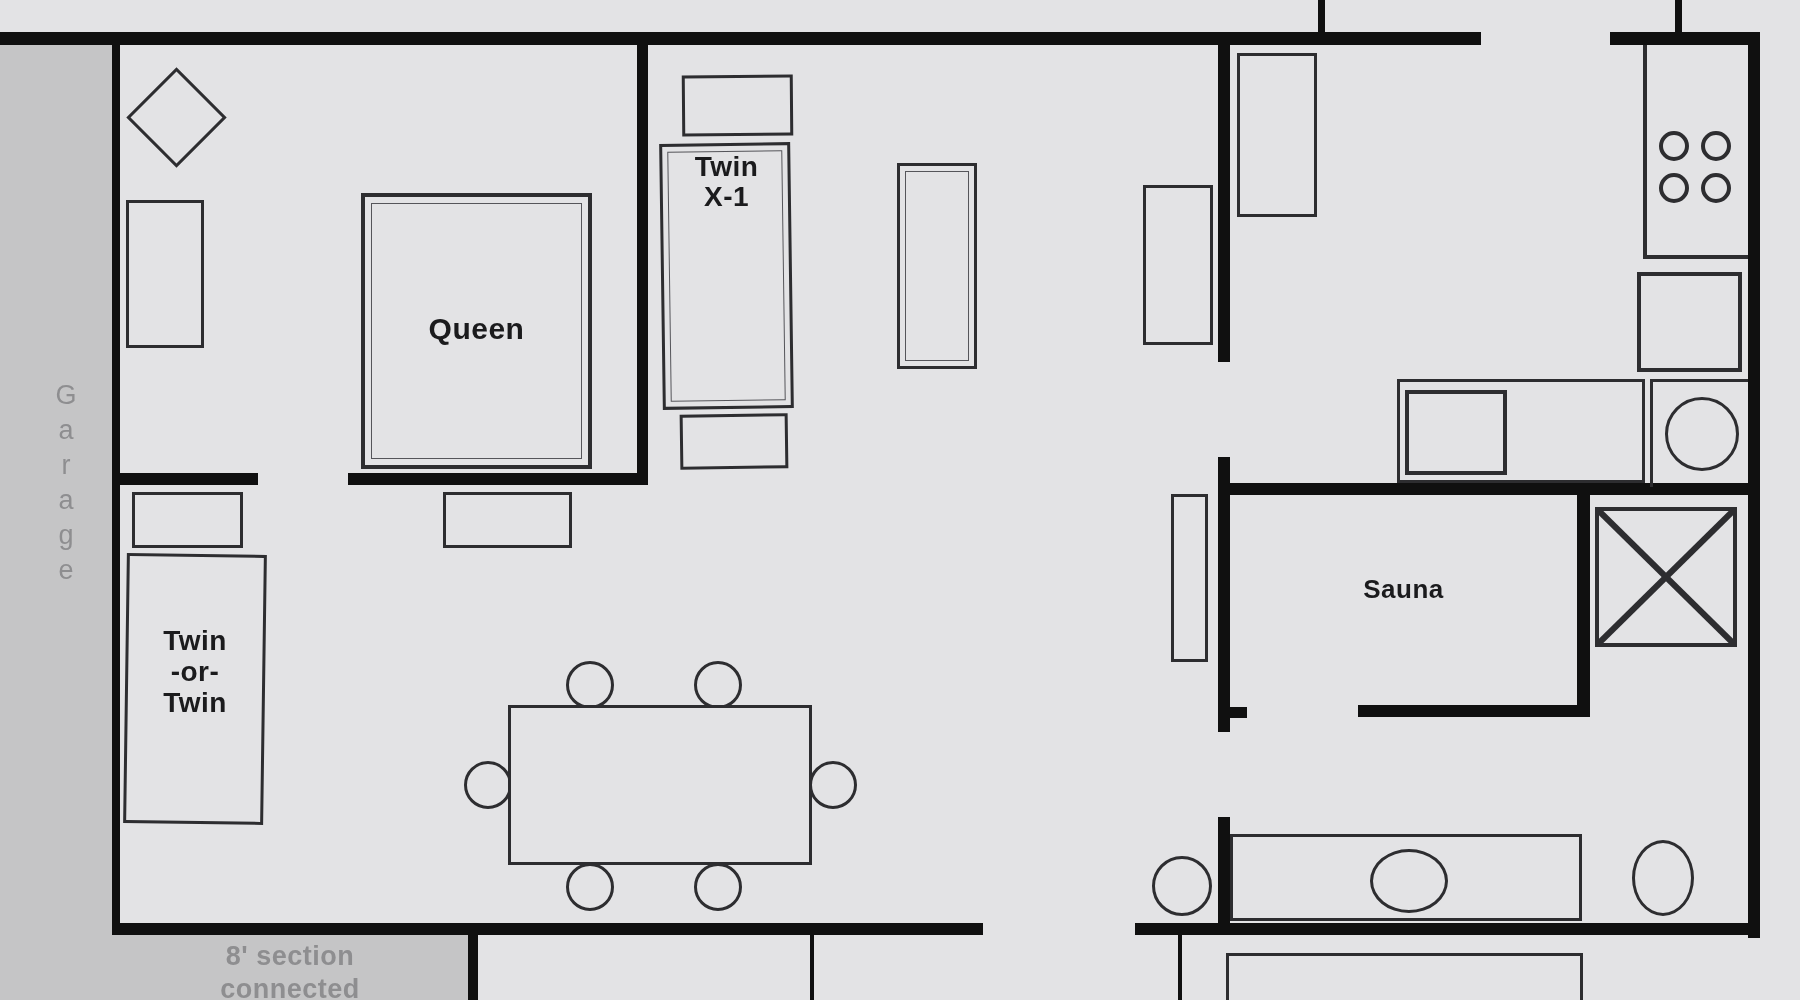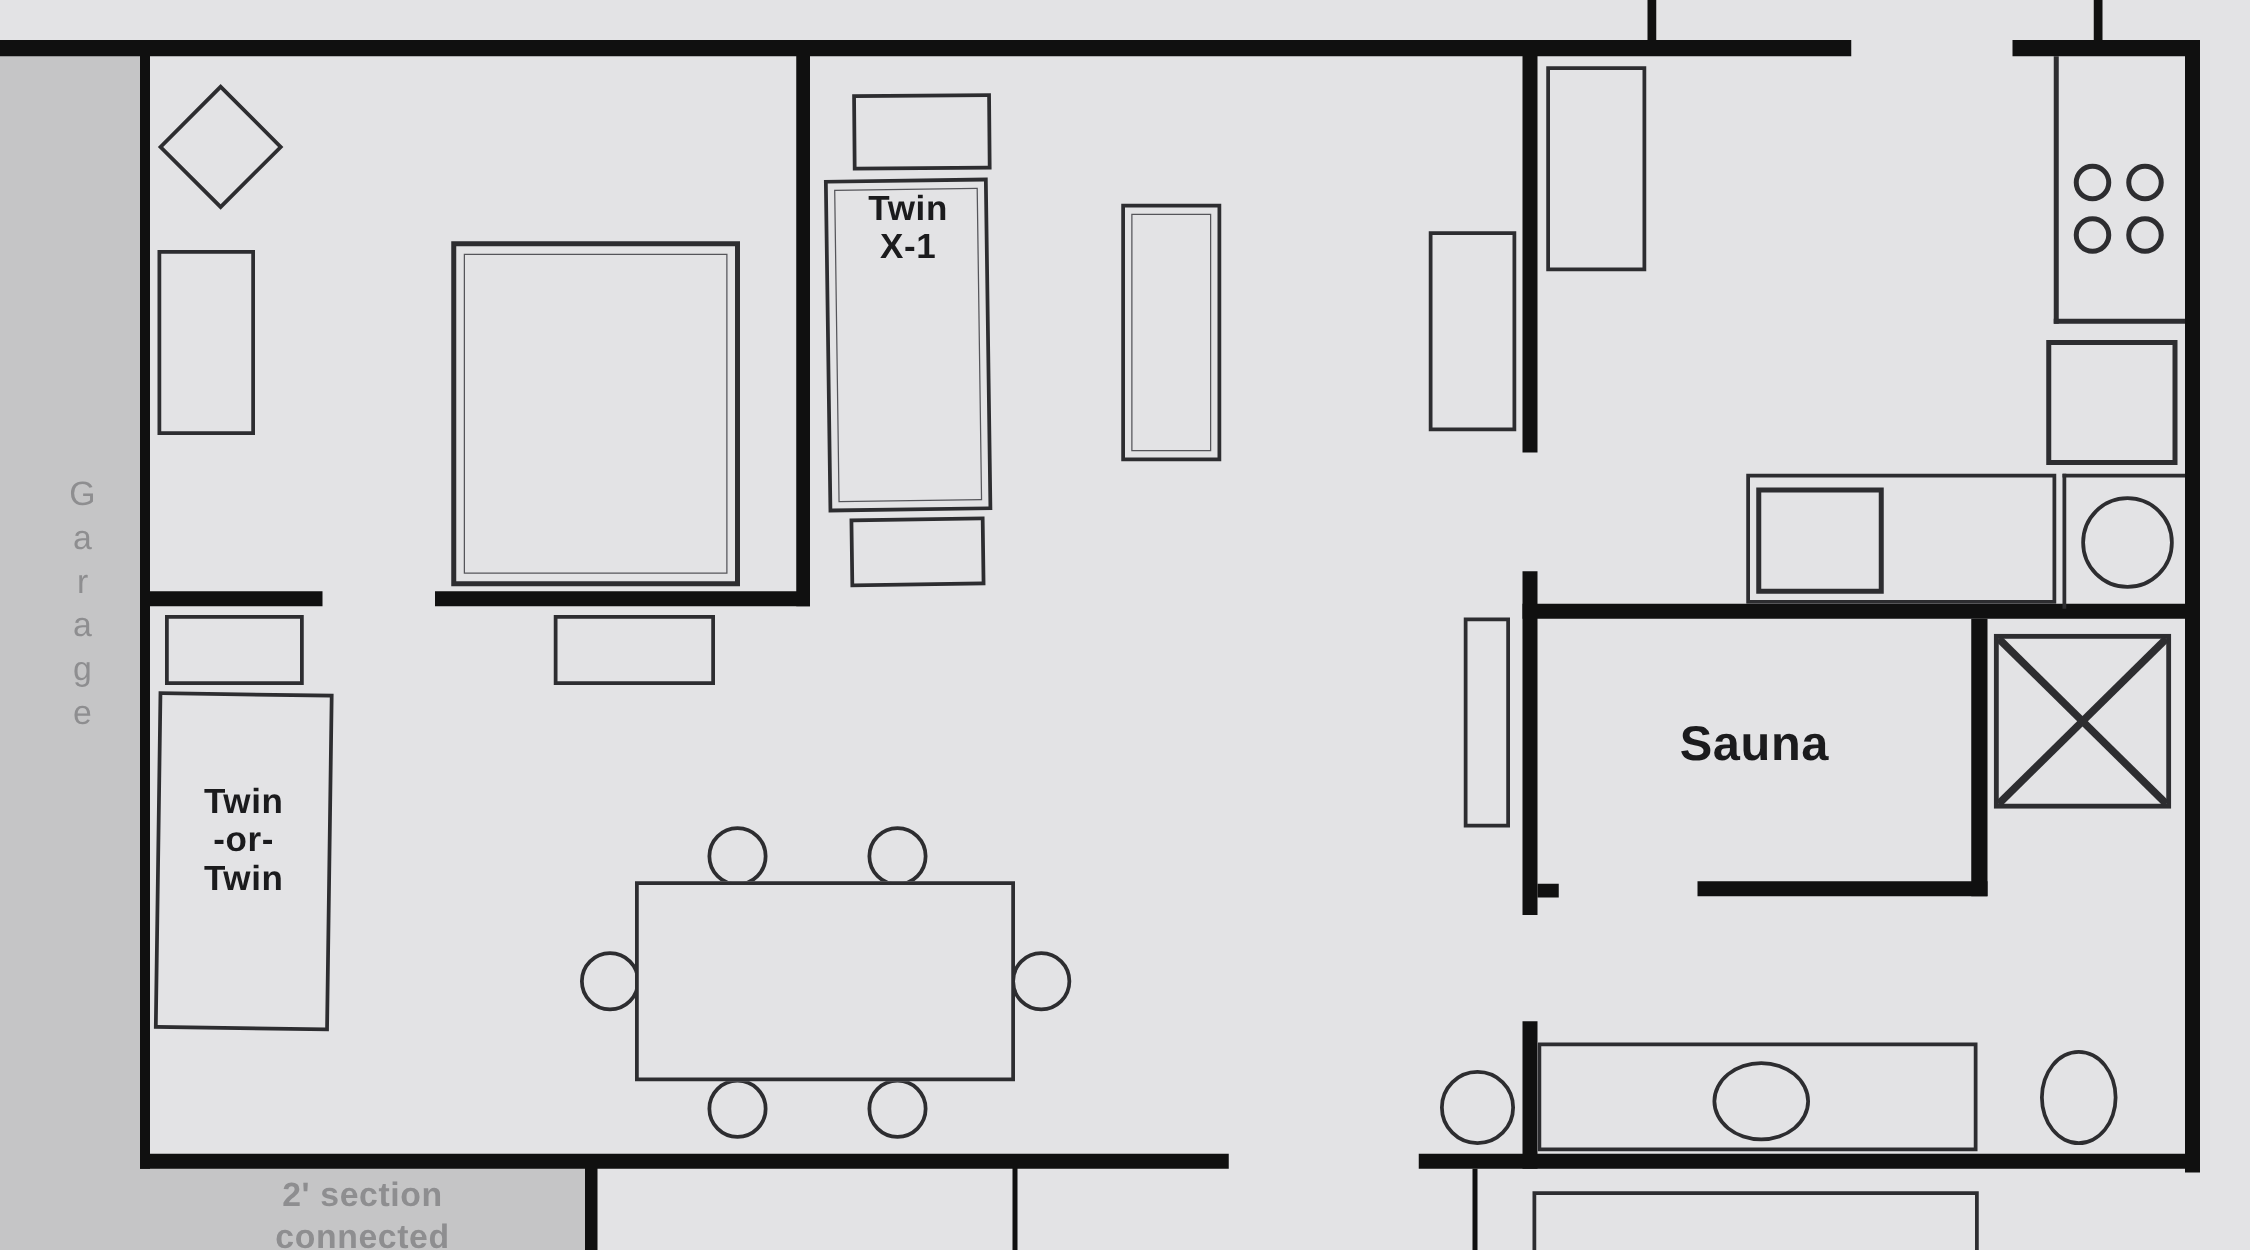--- a/index.html
+++ b/index.html
@@ -57,20 +57,21 @@
   <div class="wall" style="left:1230px;top:707px;width:17px;height:11px;"></div>
   <div class="wall" style="left:468px;top:933px;width:10px;height:67px;"></div>
   <div class="wall" style="left:810px;top:933px;width:4px;height:67px;"></div>
   <div class="wall" style="left:1178px;top:935px;width:4px;height:65px;"></div>
 
   <div class="furn" style="left:141px;top:82px;width:71px;height:71px;transform:rotate(45deg);"></div>
   <div class="furn" style="left:126px;top:200px;width:78px;height:148px;"></div>
   <div class="furn thick" style="left:361px;top:193px;width:231px;height:276px;">
     <div class="inner" style="left:6px;top:6px;right:6px;bottom:6px;"></div>
   </div>
+  <div class="lbl" style="left:361px;top:312px;width:231px;font-size:30px;">Queen</div>
   <div class="furn" style="left:132px;top:492px;width:111px;height:56px;"></div>
   <div class="furn" style="left:443px;top:492px;width:129px;height:56px;"></div>
 
   <div class="furn" style="left:125px;top:554px;width:140px;height:270px;transform:rotate(0.8deg);"></div>
   <div class="lbl" style="left:125px;top:625px;width:140px;font-size:28px;line-height:31px;">
     <span>Twin</span>
     <span>-or-</span>
     <span>Twin</span>
   </div>
 
@@ -104,31 +105,31 @@
   <div class="furn round thick" style="left:1659px;top:131px;width:30px;height:30px;"></div>
   <div class="furn round thick" style="left:1701px;top:131px;width:30px;height:30px;"></div>
   <div class="furn round thick" style="left:1659px;top:173px;width:30px;height:30px;"></div>
   <div class="furn round thick" style="left:1701px;top:173px;width:30px;height:30px;"></div>
   <div class="furn thick" style="left:1637px;top:272px;width:105px;height:100px;"></div>
   <div class="furn" style="left:1397px;top:379px;width:248px;height:104px;"></div>
   <div class="furn thick" style="left:1405px;top:390px;width:102px;height:85px;"></div>
   <div class="furn noline" style="left:1650px;top:379px;width:98px;height:108px;border-left:3px solid var(--furn);border-top:3px solid var(--furn);"></div>
   <div class="furn round" style="left:1665px;top:397px;width:74px;height:74px;"></div>
 
-  <div class="lbl" style="left:1230px;top:574px;width:347px;font-size:39px;">Sauna</div>
+  <div class="lbl" style="left:1230px;top:574px;width:347px;font-size:26px;">Sauna</div>
   <svg style="left:1595px;top:507px;" width="142" height="140" viewBox="0 0 142 140">
     <rect x="2" y="2" width="138" height="136" fill="none" style="stroke:var(--furn);" stroke-width="4"></rect>
     <line x1="4" y1="4" x2="138" y2="136" style="stroke:var(--furn);" stroke-width="6"></line>
     <line x1="138" y1="4" x2="4" y2="136" style="stroke:var(--furn);" stroke-width="6"></line>
   </svg>
 
   <div class="furn" style="left:1230px;top:834px;width:352px;height:87px;"></div>
   <div class="furn round" style="left:1370px;top:849px;width:78px;height:64px;"></div>
   <div class="furn round" style="left:1632px;top:840px;width:62px;height:76px;"></div>
   <div class="furn" style="left:1226px;top:953px;width:357px;height:60px;"></div>
 
   <div id="garage-label">Garage</div>
   <div class="lbl muted" style="left:155px;top:940px;width:270px;font-size:27px;line-height:33px;">
-    <span>2' section</span>
+    <span>8' section</span>
     <span>connected</span>
   </div>
 
 </div>
 
 </body></html>

